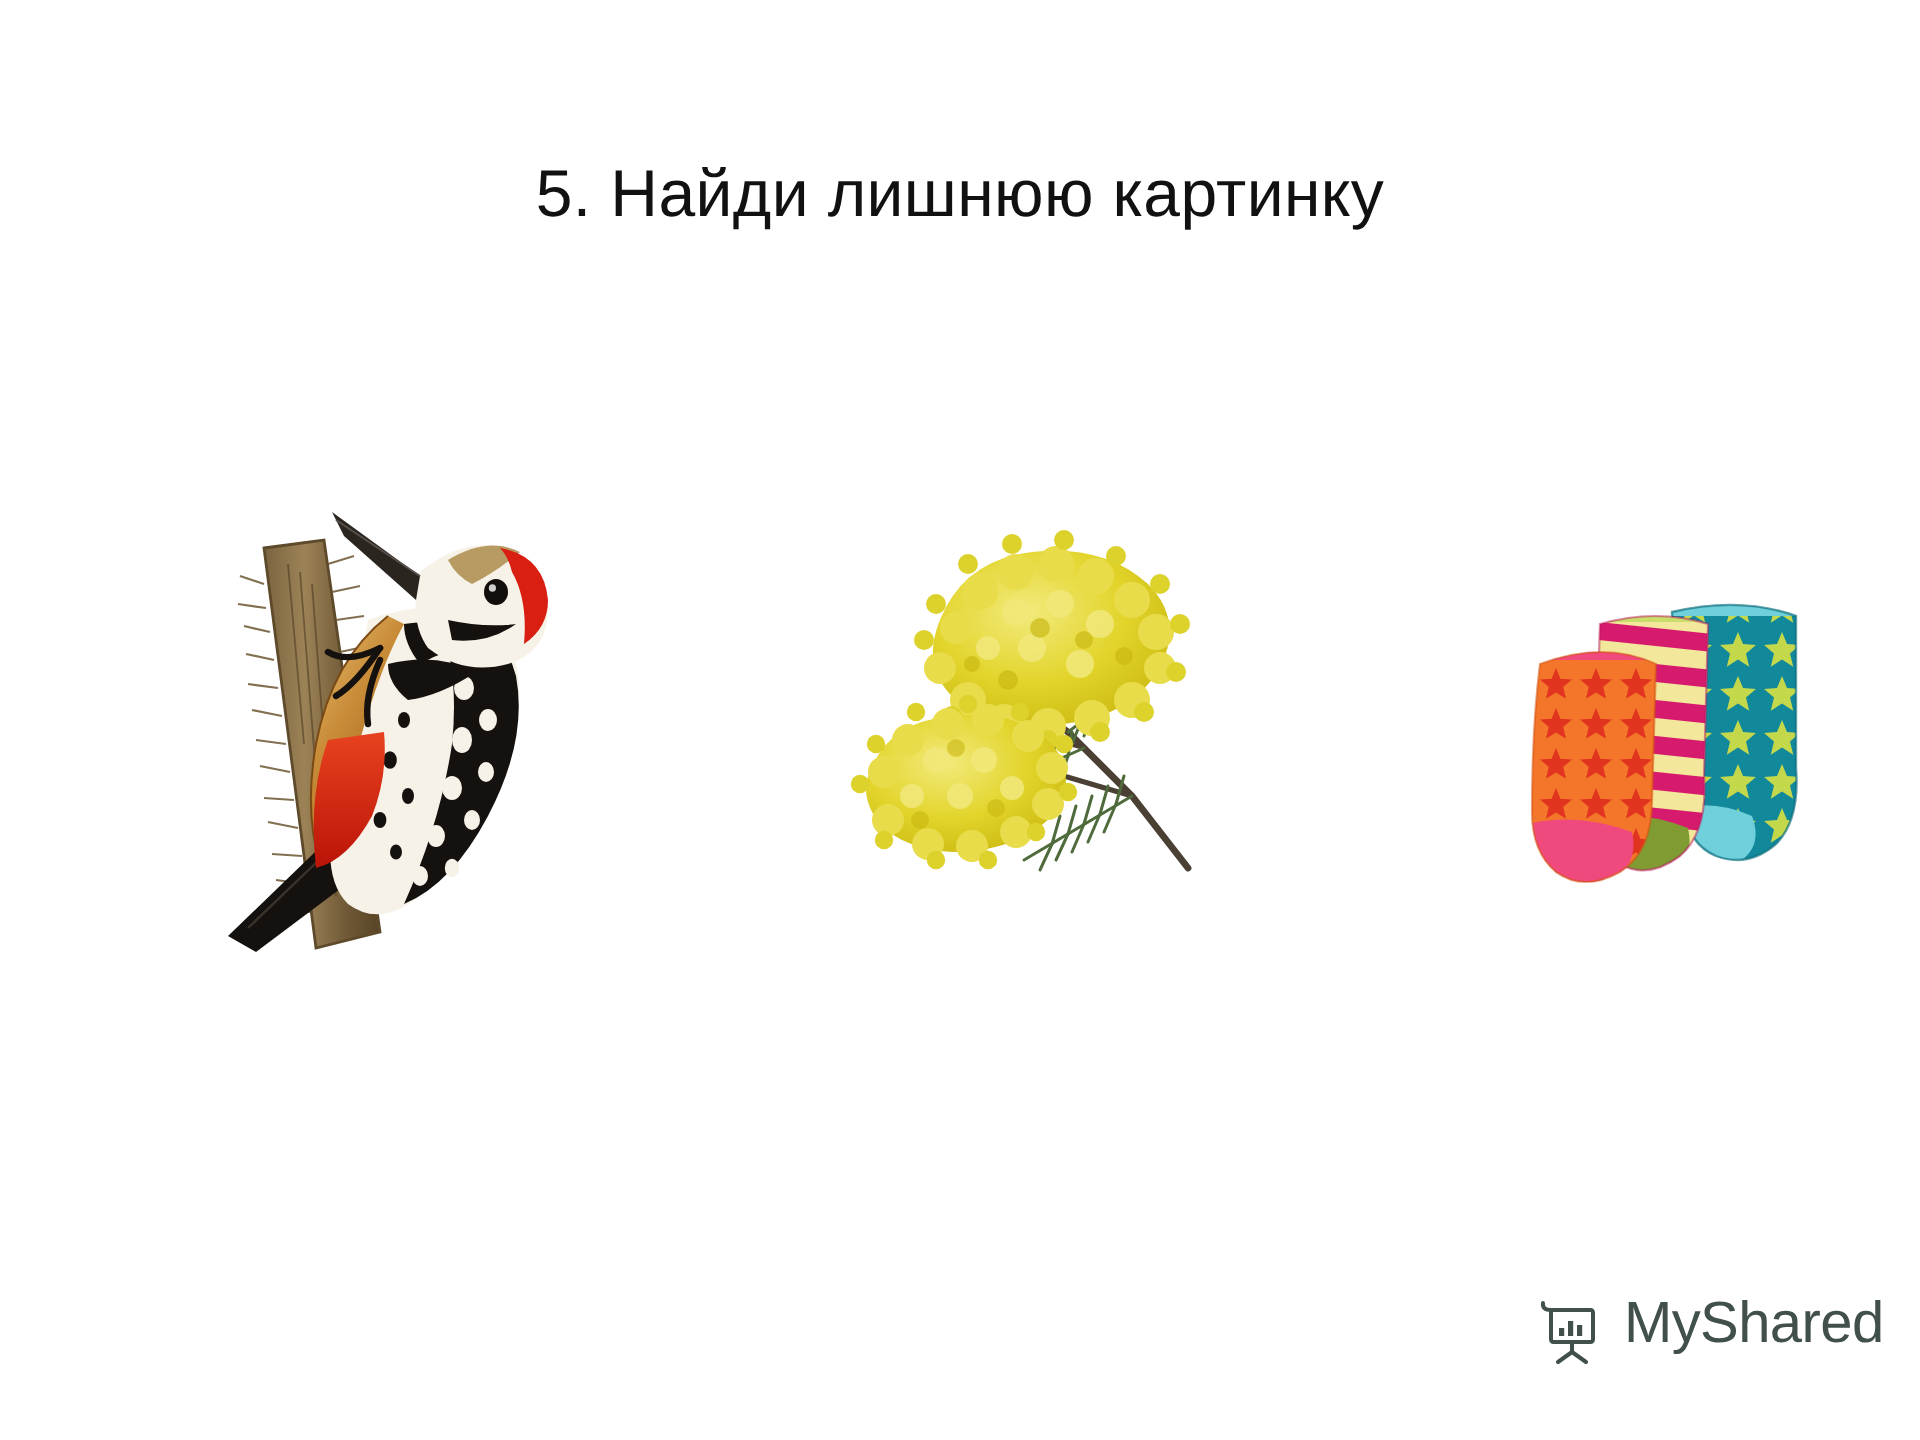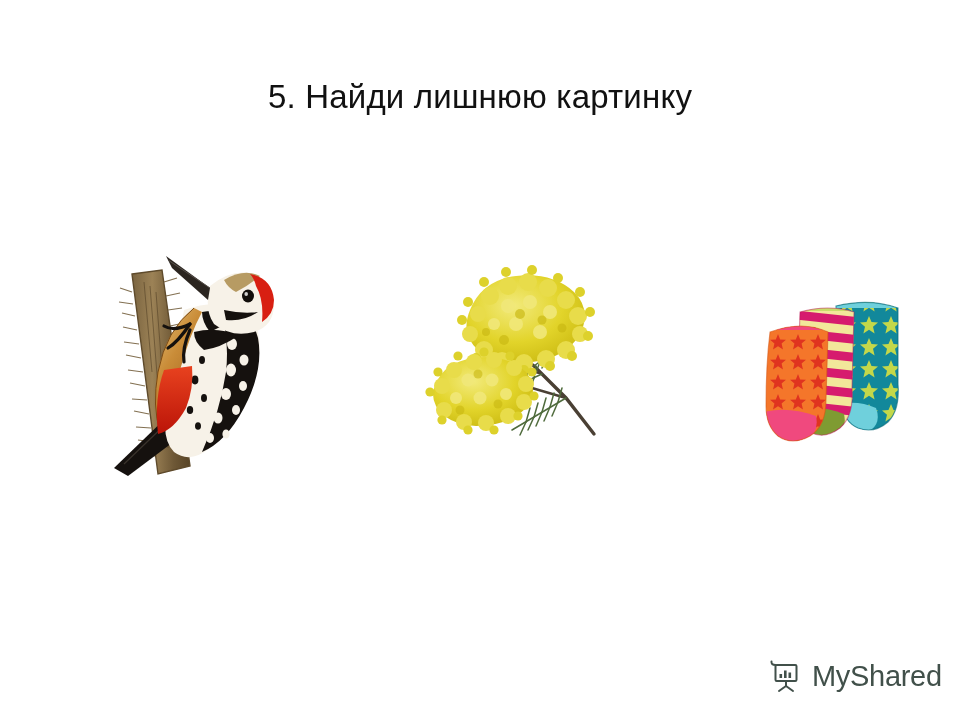--- a/index.html
+++ b/index.html
@@ -50,21 +50,20 @@
   .picture svg { display: block; width: 100%; height: 100%; }
 
   
   #watermark {
     position: absolute;
     left: 768px;
     top: 648px;
     width: 176px;
     height: 56px;
     display: flex;
-    align-items: center;
     gap: 8px;
   }
   #watermark-icon { width: 36px; height: 36px; flex: 0 0 36px; }
   #watermark-icon svg { display: block; width: 100%; height: 100%; }
   #watermark-text {
     font-size: 29px;
     color: #41504a;
     font-weight: 400;
     letter-spacing: -0.3px;
     line-height: 1;

